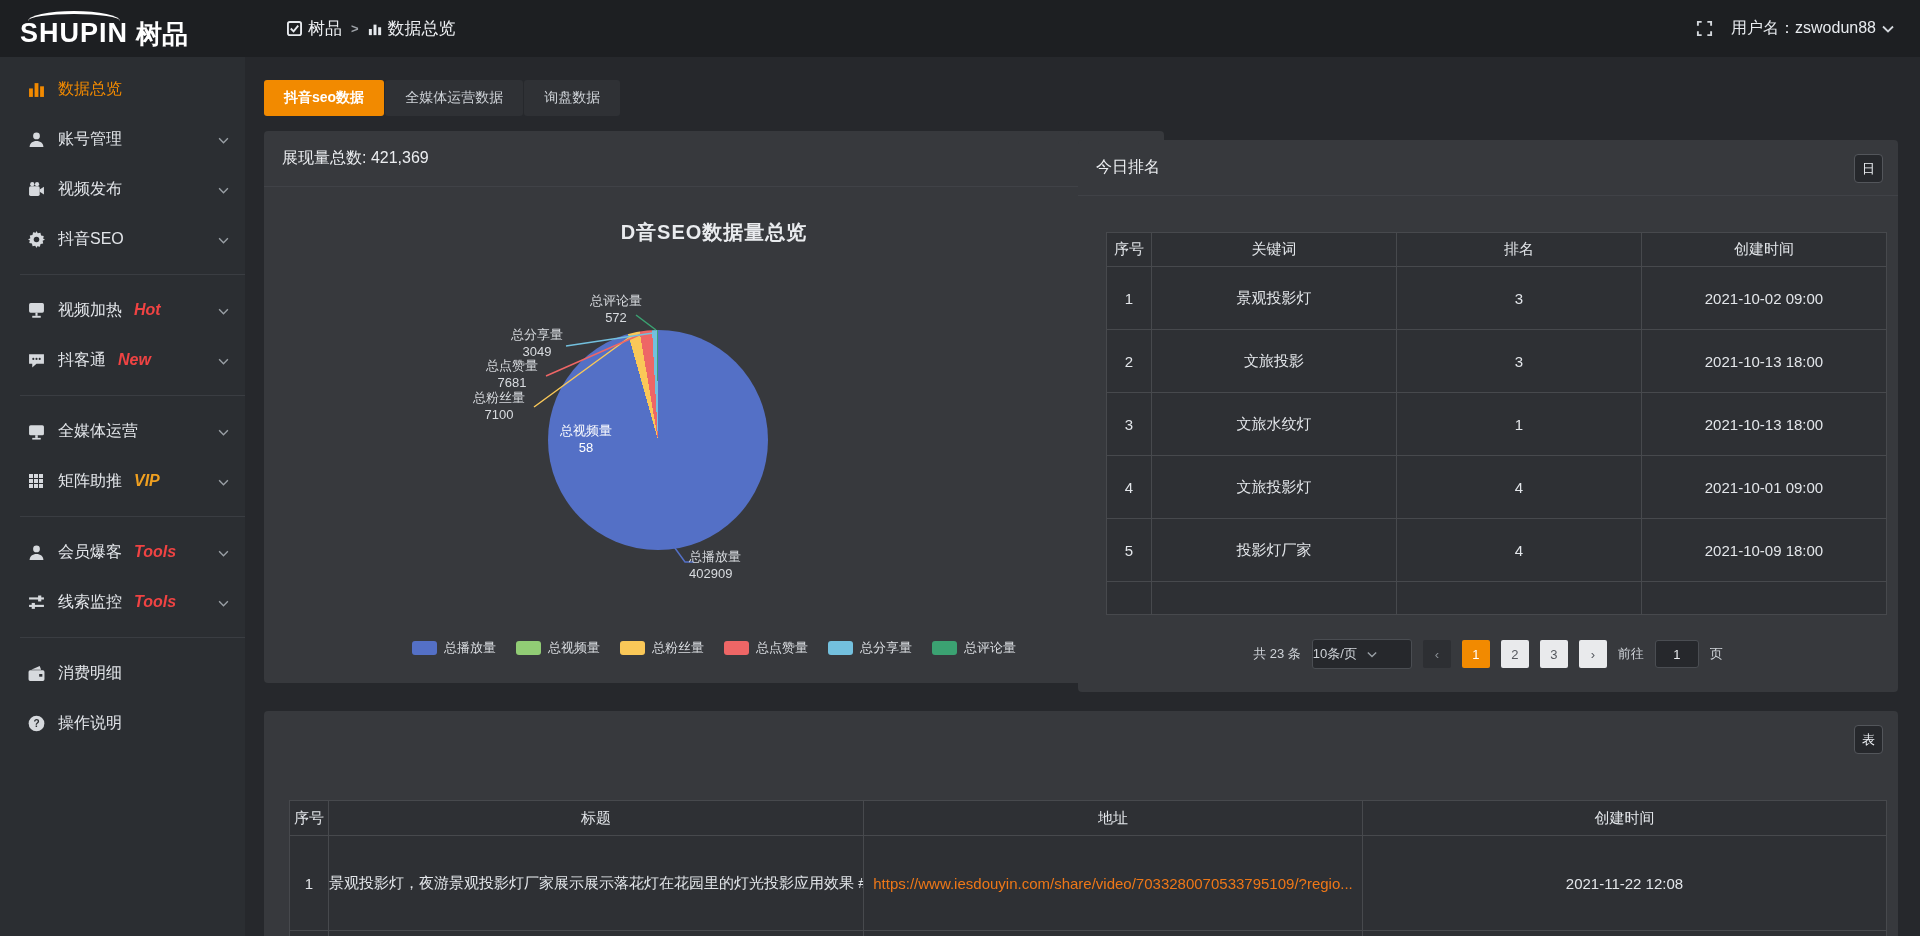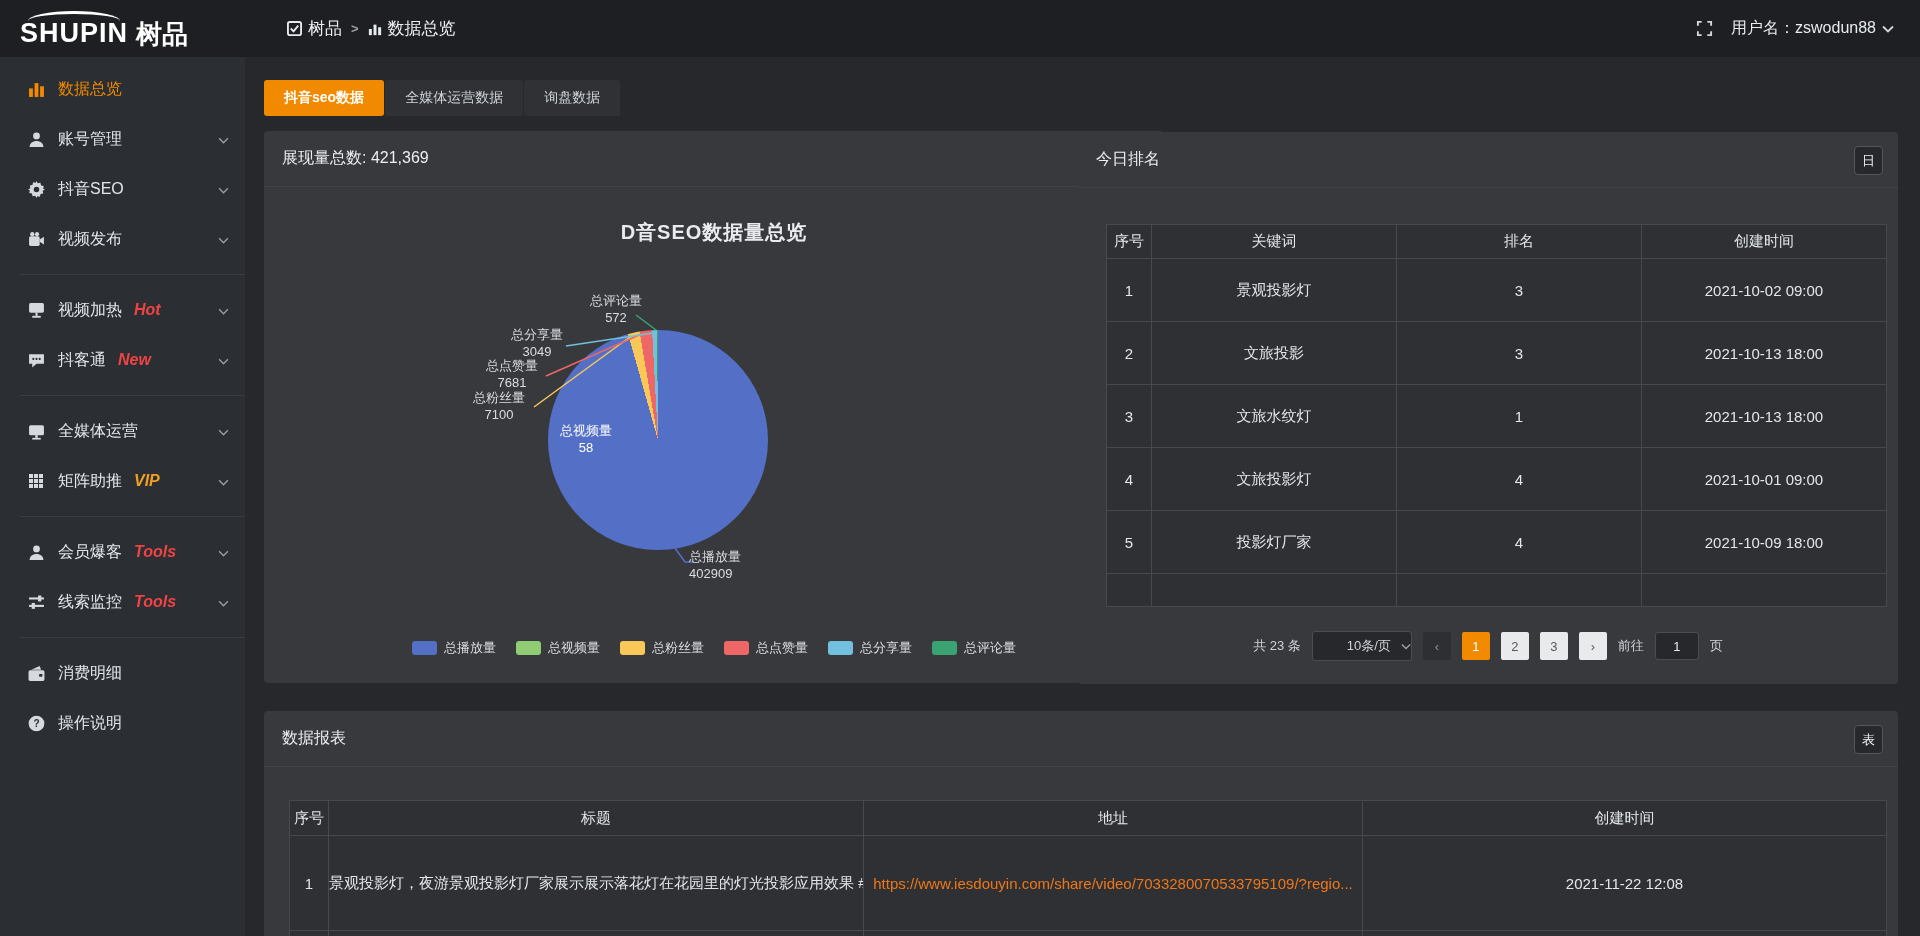--- a/index.html
+++ b/index.html
@@ -37,21 +37,21 @@
 
   
   .main { position:absolute; left:245px; top:57px; width:1675px; height:879px; background:#26282c; }
   .tabs { position:absolute; left:19px; top:23px; display:flex; gap:1px; }
   .tab { height:36px; padding:0 20px; display:flex; align-items:center; font-size:14px;
     background:#2f3135; color:#cfd3d8; border-radius:3px; cursor:pointer; }
   .tab.active { background:var(--accent); color:#fff; font-weight:bold; }
 
   .panel { position:absolute; background:#37393d; border-radius:4px; overflow:hidden; }
   .panel-chart  { left:19px;  top:74px;  width:900px;  height:552px; }
-  .panel-rank   { left:833px; top:75px;  width:820px;  height:552px; }
+  .panel-rank   { left:833px; top:83px;  width:820px;  height:552px; }
   .panel-report { left:19px;  top:654px; width:1634px; height:420px; }
   .panel-head { height:56px; display:flex; align-items:center; padding:0 18px;
     border-bottom:1px solid #404247; color:#eceef1; font-size:16px; }
   .corner-btn { position:absolute; top:14px; right:15px; width:29px; height:29px; border-radius:4px;
     background:#26282c; border:1px solid #53565b; color:#eef1f5; font-size:13px;
     display:flex; align-items:center; justify-content:center; cursor:pointer; }
 
   
   .chart-title { position:absolute; left:0; top:88px; width:100%; text-align:center;
     color:#e9ebee; font-size:20px; font-weight:bold; letter-spacing:1px; }
@@ -82,21 +82,21 @@
   .report-table { position:absolute; left:25px; top:89px; width:1597px; }
   .report-table th { height:35px; }
   .report-table td { height:95px; }
   .report-table tr.partial td { height:120px; }
   td.link { color:var(--link); text-overflow:ellipsis; }
 
   
   .pagination { position:absolute; left:0; top:499px; width:100%; height:30px;
     display:flex; align-items:center; justify-content:center; gap:11px; color:#cfd3d8; font-size:13px; }
   .pg-select { width:100px; height:30px; background:#26282c; border:1px solid #4a4d52; border-radius:3px;
-    display:flex; align-items:center; justify-content:flex-end; gap:10px; cursor:pointer; }
+    display:flex; align-items:center; justify-content:flex-start; gap:10px; cursor:pointer; }
   .pg-btn { min-width:28px; height:28px; border-radius:2px; background:#e9eaec; color:#55585e;
     display:flex; align-items:center; justify-content:center; font-size:13px; cursor:pointer; }
   .pg-btn.prev { background:#2d2f33; color:#8d9197; }
   .pg-btn.page-active { background:var(--accent); color:#fff; }
   .pg-goto-input { width:44px; height:28px; background:#26282c; border:1px solid #4a4d52; border-radius:3px;
     color:#e9ebee; text-align:center; font-size:13px; }
 </style>
 </head>
 <body>
 
@@ -166,39 +166,39 @@
         </svg>
       </span>
     <span class="slabel">账号管理</span>
     <span class="chev"><svg width="11" height="7" viewBox="0 0 12 8" fill="none" stroke="#9aa0a6" stroke-width="1.6">
           <path d="M1 1.5l5 5 5-5"></path>
         </svg></span>
   </div>
   <div class="side-item">
     <span class="sicon">
         <svg width="17" height="17" viewBox="0 0 16 16">
-          <path d="M8 0l1.2 2.2 2.5-.5.6 2.5 2.5.6-.5 2.5L16 8l-2.2 1.2.5 2.5-2.5.6-.6 2.5-2.5-.5L8 16l-1.2-2.2-2.5.5-.6-2.5-2.5-.6.5-2.5L0 8l2.2-1.2-.5-2.5 2.5-.6.6-2.5 2.5.5z"></path>
-          <circle cx="8" cy="8" r="2.6" fill="#2b2e32"></circle>
-        </svg>
-      </span>
-    <span class="slabel">抖音SEO</span>
-    <span class="chev"><svg width="11" height="7" viewBox="0 0 12 8" fill="none" stroke="#9aa0a6" stroke-width="1.6">
-          <path d="M1 1.5l5 5 5-5"></path>
-        </svg></span>
-  </div>
-  <div class="side-item">
-    <span class="sicon">
-        <svg width="17" height="17" viewBox="0 0 16 16">
           <rect x="1" y="5" width="10" height="9" rx="1.5"></rect>
           <path d="M11 8l4-2.6v7.2L11 10z"></path>
           <circle cx="4" cy="3" r="2"></circle>
           <circle cx="8.5" cy="3" r="2"></circle>
         </svg>
       </span>
     <span class="slabel">视频发布</span>
+    <span class="chev"><svg width="11" height="7" viewBox="0 0 12 8" fill="none" stroke="#9aa0a6" stroke-width="1.6">
+          <path d="M1 1.5l5 5 5-5"></path>
+        </svg></span>
+  </div>
+  <div class="side-item">
+    <span class="sicon">
+        <svg width="17" height="17" viewBox="0 0 16 16">
+          <path d="M8 0l1.2 2.2 2.5-.5.6 2.5 2.5.6-.5 2.5L16 8l-2.2 1.2.5 2.5-2.5.6-.6 2.5-2.5-.5L8 16l-1.2-2.2-2.5.5-.6-2.5-2.5-.6.5-2.5L0 8l2.2-1.2-.5-2.5 2.5-.6.6-2.5 2.5.5z"></path>
+          <circle cx="8" cy="8" r="2.6" fill="#2b2e32"></circle>
+        </svg>
+      </span>
+    <span class="slabel">抖音SEO</span>
     <span class="chev"><svg width="11" height="7" viewBox="0 0 12 8" fill="none" stroke="#9aa0a6" stroke-width="1.6">
           <path d="M1 1.5l5 5 5-5"></path>
         </svg></span>
   </div>
   <div class="side-divider"></div>
   <div class="side-item">
     <span class="sicon">
         <svg width="17" height="17" viewBox="0 0 16 16">
           <rect x="1" y="1" width="14" height="9" rx="1.5"></rect>
           <rect x="7" y="10" width="2" height="3"></rect>
@@ -457,23 +457,20 @@
       <span class="pg-btn">2</span>
       <span class="pg-btn">3</span>
       <span class="pg-btn">›</span>
       <span>前往</span>
       <input class="pg-goto-input" value="1" style="">
       <span>页</span>
     </div>
   </div>
 
   <div class="panel panel-report">
-    <div class="panel-head">
-      <span>数据报表</span>
-    </div>
     <div class="corner-btn">表</div>
 
     <table class="report-table">
       <colgroup>
           <col style="width:39px">
           <col style="width:535px">
           <col style="width:499px">
           <col style="width:524px">
         </colgroup>
       <thead>

